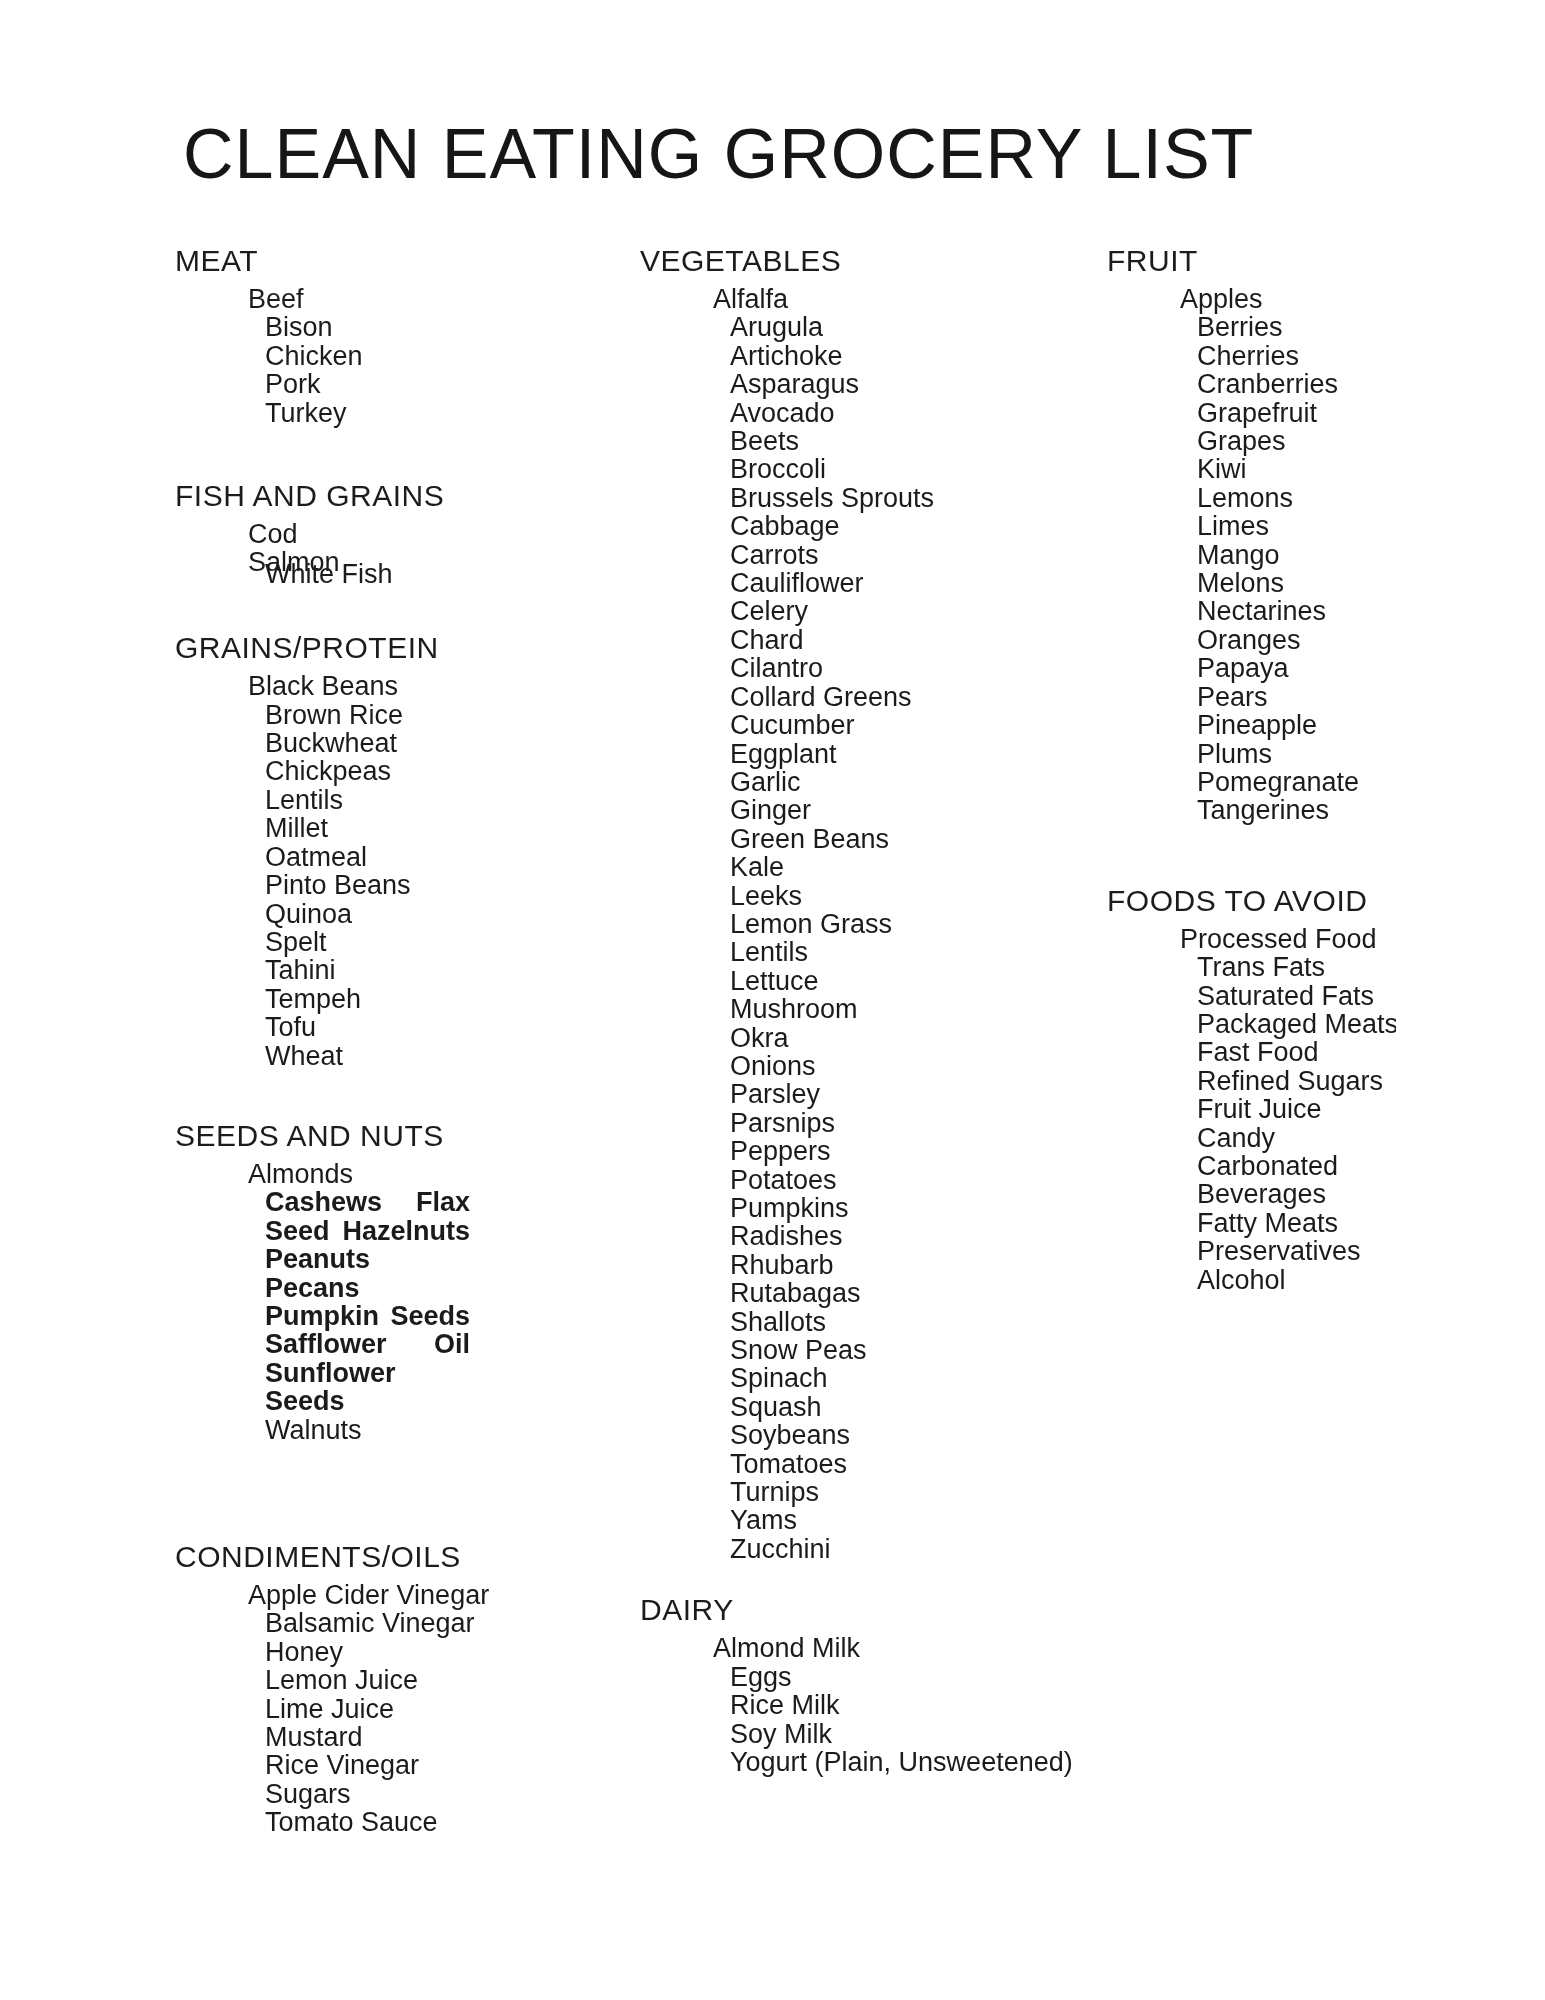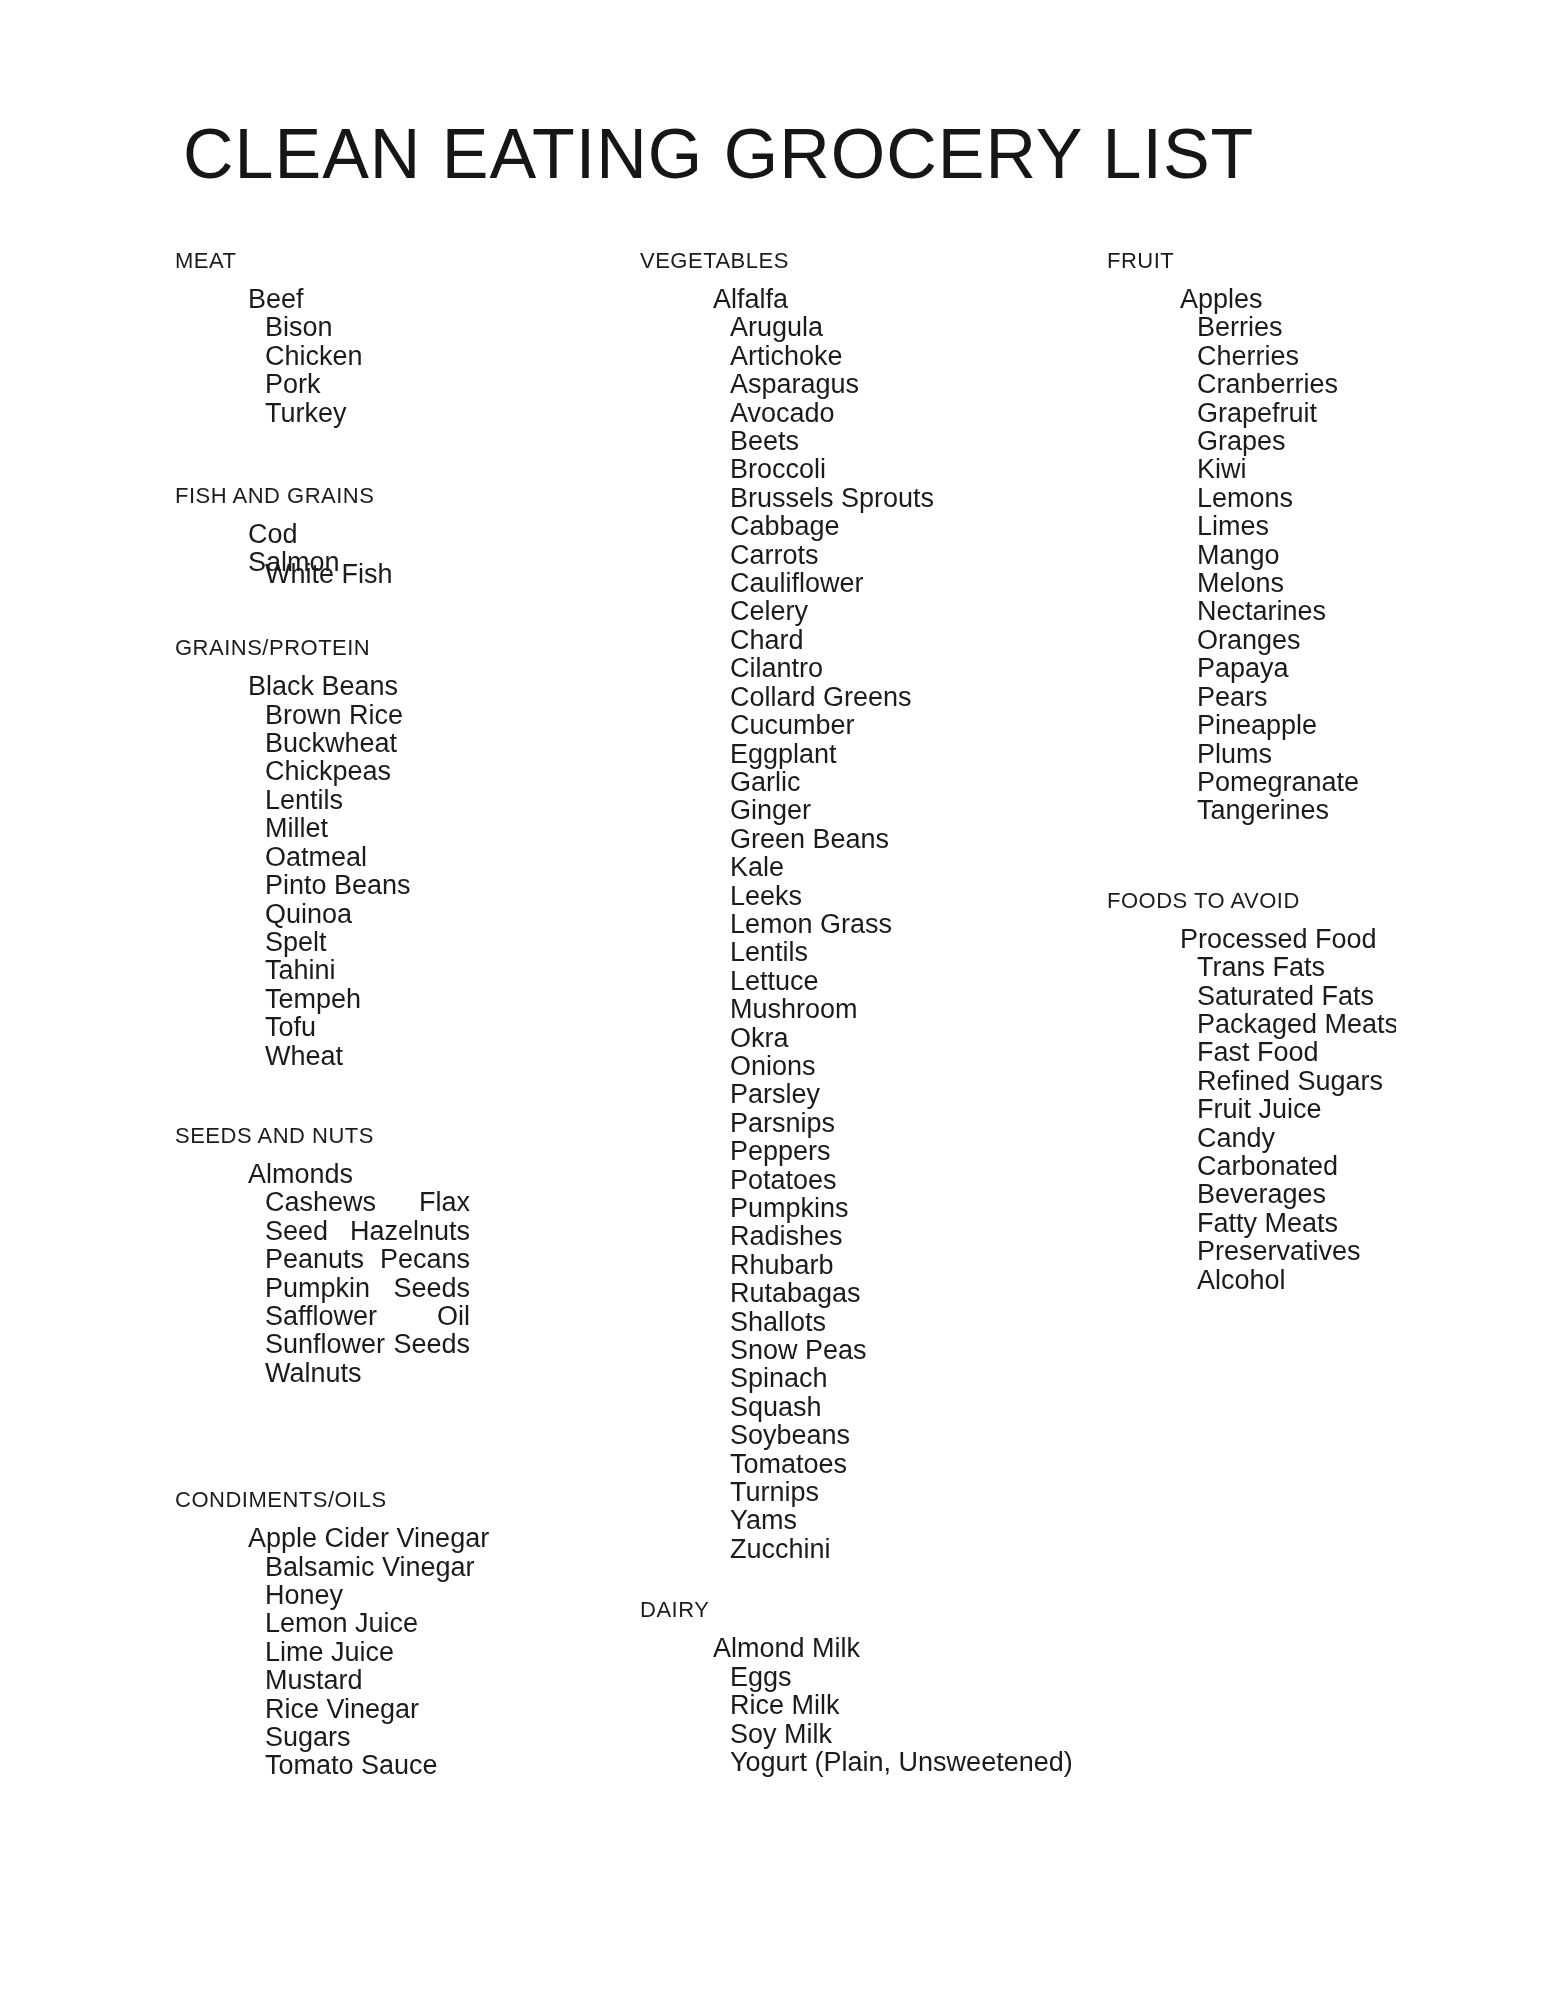--- a/index.html
+++ b/index.html
@@ -26,21 +26,21 @@
   .col{
     position:absolute;
     top:243px;
   }
   .col-1{left:175px;width:460px;}
   .col-2{left:640px;width:475px;}
   .col-3{left:1107px;width:430px;}
   section{margin:0;padding:0;}
   h2{
     margin:0 0 6px 0;
-    font-size:22px;
+    font-size:30px;
     line-height:36px;
     font-weight:400;
     letter-spacing:0.5px;
     color:#1c1c1c;
     white-space:nowrap;
   }
   ul{
     list-style:none;
     margin:0;
     padding:0 0 0 90px;
@@ -51,20 +51,21 @@
     color:#1b1b1b;
     white-space:nowrap;
   }
   li.li-first{margin-left:-17px;}
   li.overlap-up{margin-top:-17px;}
   li.justify{
     width:205px;
     white-space:normal;
     text-align:justify;
     text-align-last:justify;
+    font-weight:bold;
   }
   li.wrap{white-space:pre-line;}
   
   #sec-fish{margin-top:51px;}
   #sec-grains{margin-top:42px;}
   #sec-seeds{margin-top:48px;}
   #sec-condiments{margin-top:95px;}
   #sec-dairy{margin-top:29px;}
   #sec-foods{margin-top:58px;}
 </style>

